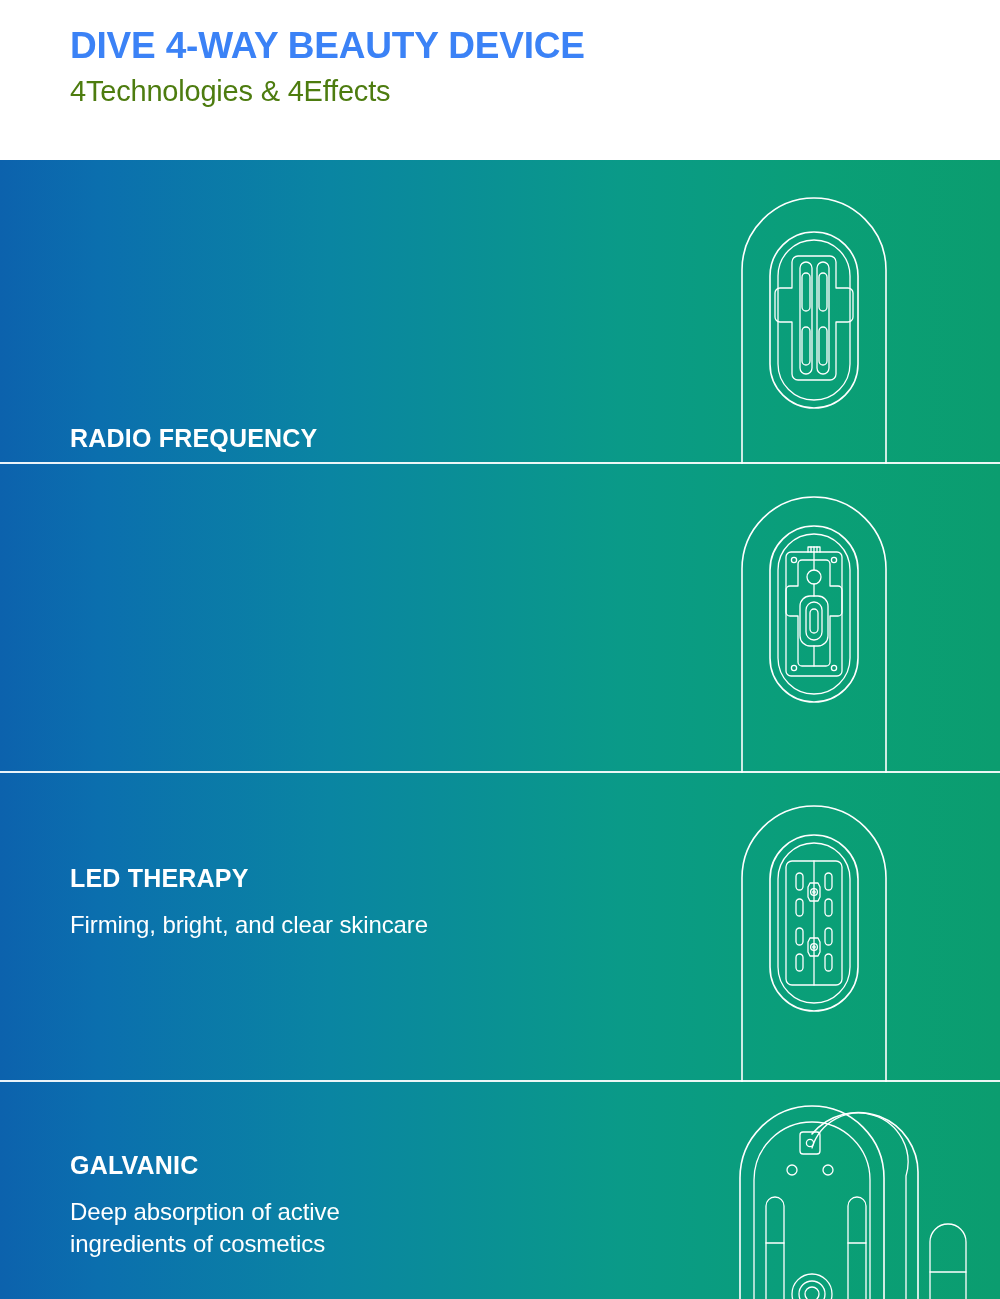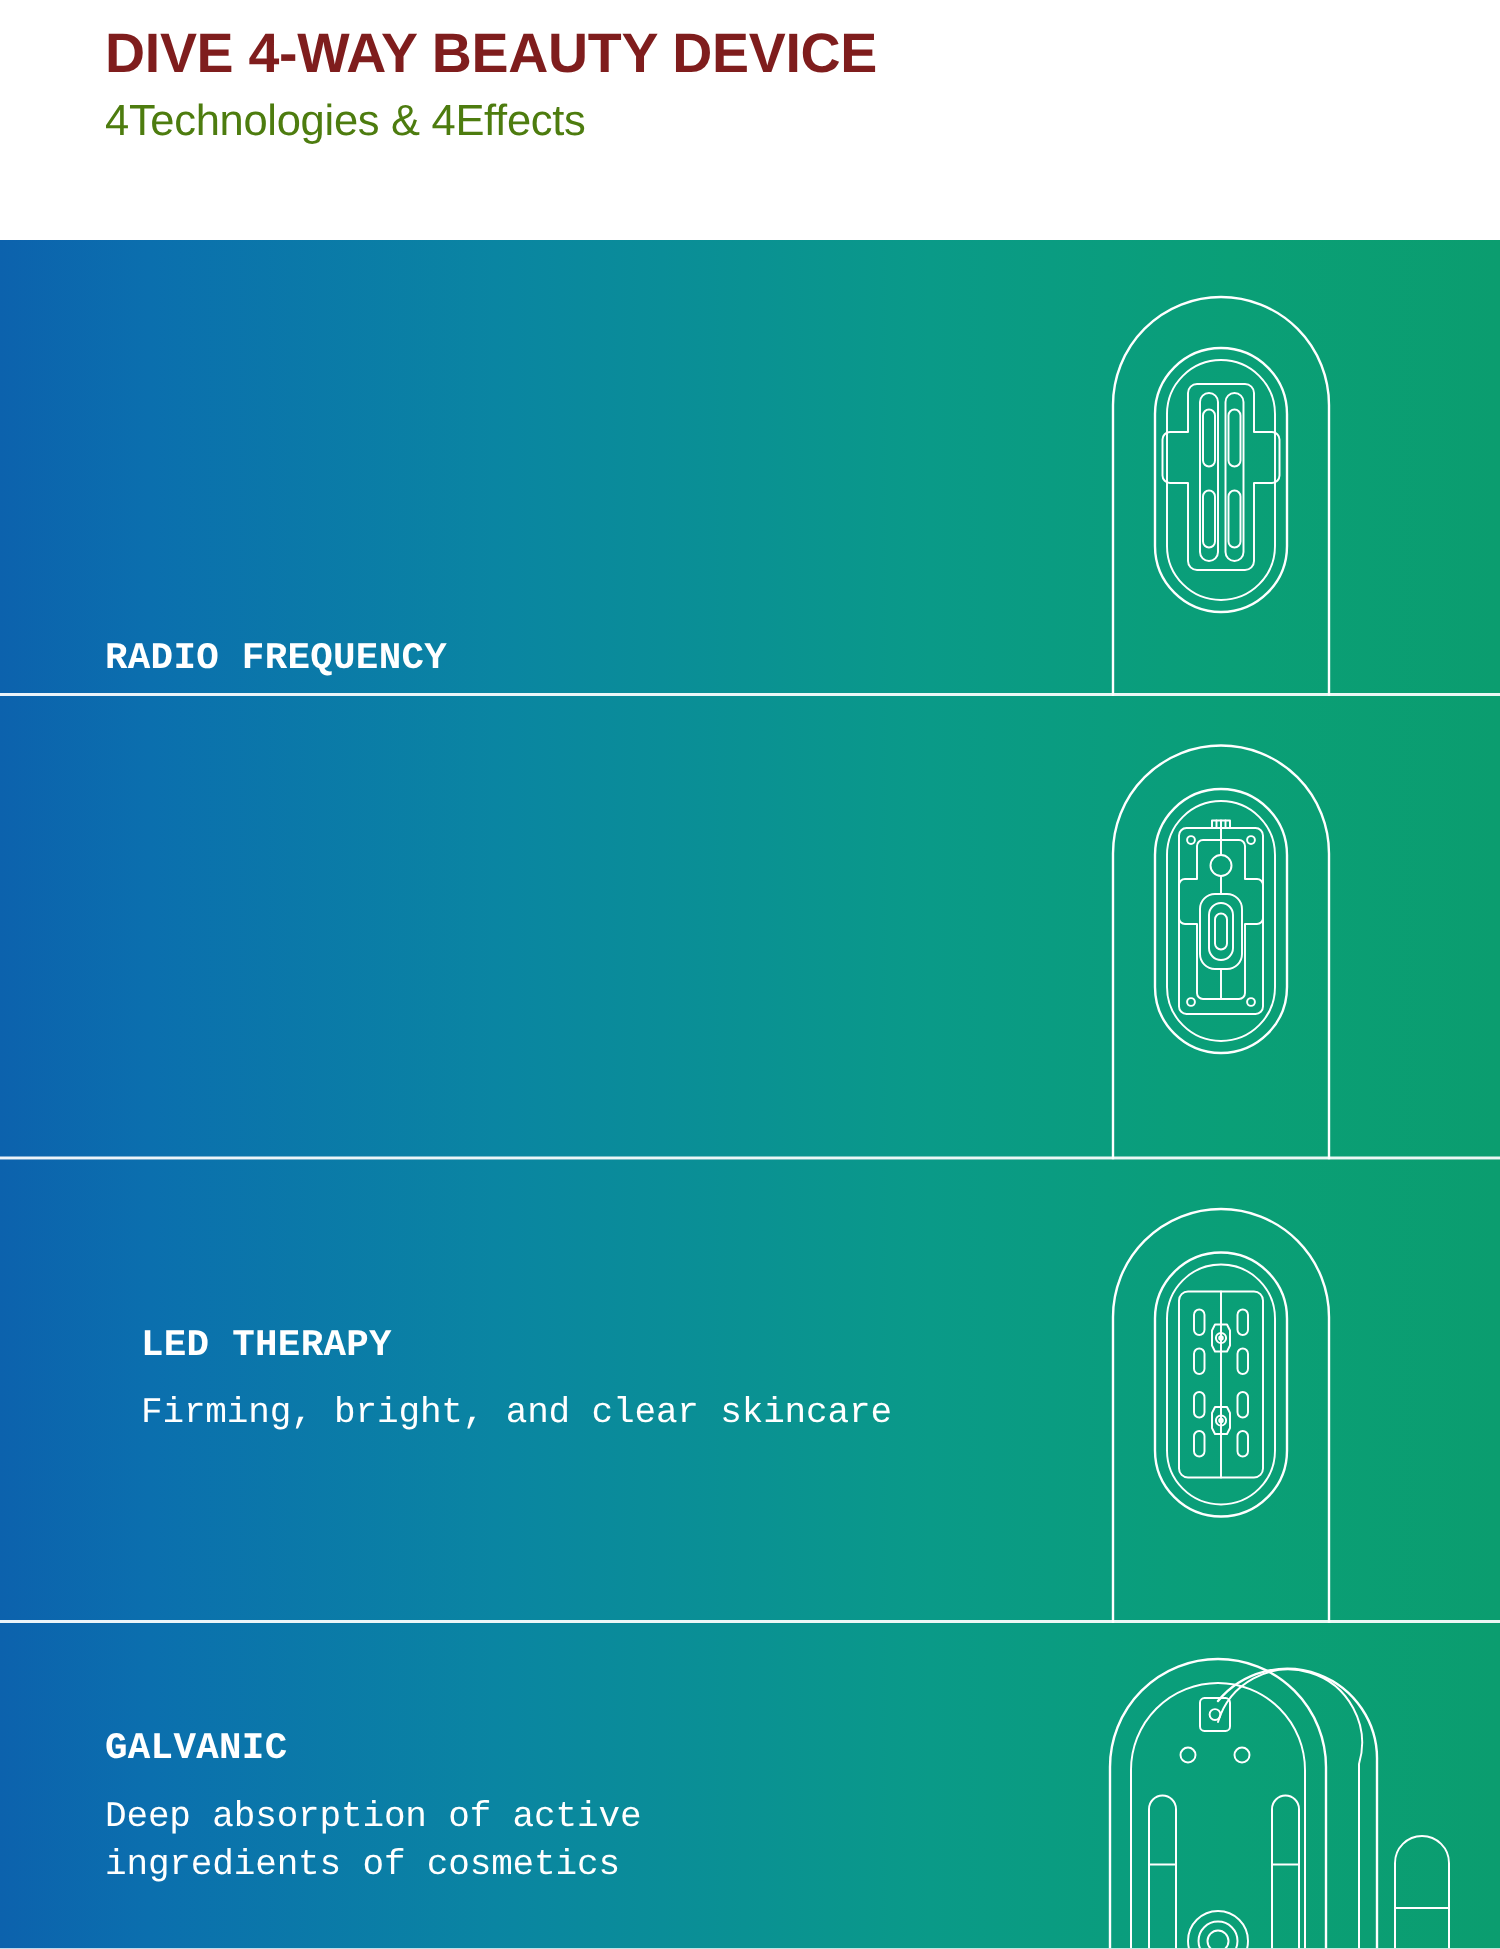--- a/index.html
+++ b/index.html
@@ -20,45 +20,44 @@
     height: 160px;
     background: #ffffff;
     padding: 0 0 0 70px;
     box-sizing: border-box;
     display: flex;
     flex-direction: column;
     justify-content: flex-start;
   }
   .header-title {
     margin: 0;
-    padding-top: 15px;
+    padding-top: 25px;
     font-size: 37px;
     font-weight: bold;
     letter-spacing: -0.2px;
-    color: #7f1d1d;
+    color: #3b82f6;
     line-height: 1.12;
     white-space: nowrap;
   }
   .header-subtitle {
     margin: 0;
     padding-top: 9px;
     font-size: 29px;
     font-weight: 400;
     color: #4d7c0f;
     line-height: 1.15;
     letter-spacing: -0.2px;
     white-space: nowrap;
   }
 
   
   .panels {
     position: relative;
     width: 872px;
     height: 1139px;
-    font-family: Liberation Mono, monospace;
   }
   .panel {
     position: relative;
     width: 1000px;
     box-sizing: border-box;
     overflow: hidden;
     background: linear-gradient(90deg, #0c62ad 0%, #0b6fae 10%, #0a85a2 33%, #0a9a88 62%, #0a9f77 82%, #0b9d6f 100%);
   }
   .panel-1 { height: 304px; }
   .panel-2 { height: 309px; }
@@ -94,21 +93,21 @@
     font-size: 24px;
     font-weight: 400;
     color: #ffffff;
     line-height: 1.36;
     letter-spacing: -0.1px;
     white-space: pre-line;
   }
 
   .panel-1 .panel-text { top: 265px; }
   .panel-2 .panel-text { top: 92px; }
-  .panel-3 .panel-text { top: 110px; margin-left: 24px; }
+  .panel-3 .panel-text { top: 92px; }
   .panel-4 .panel-text { top: 70px; }
 
   
   .panel-icon {
     position: absolute;
     right: 0;
     top: 0;
     width: 270px;
     height: 100%;
     z-index: 3;

